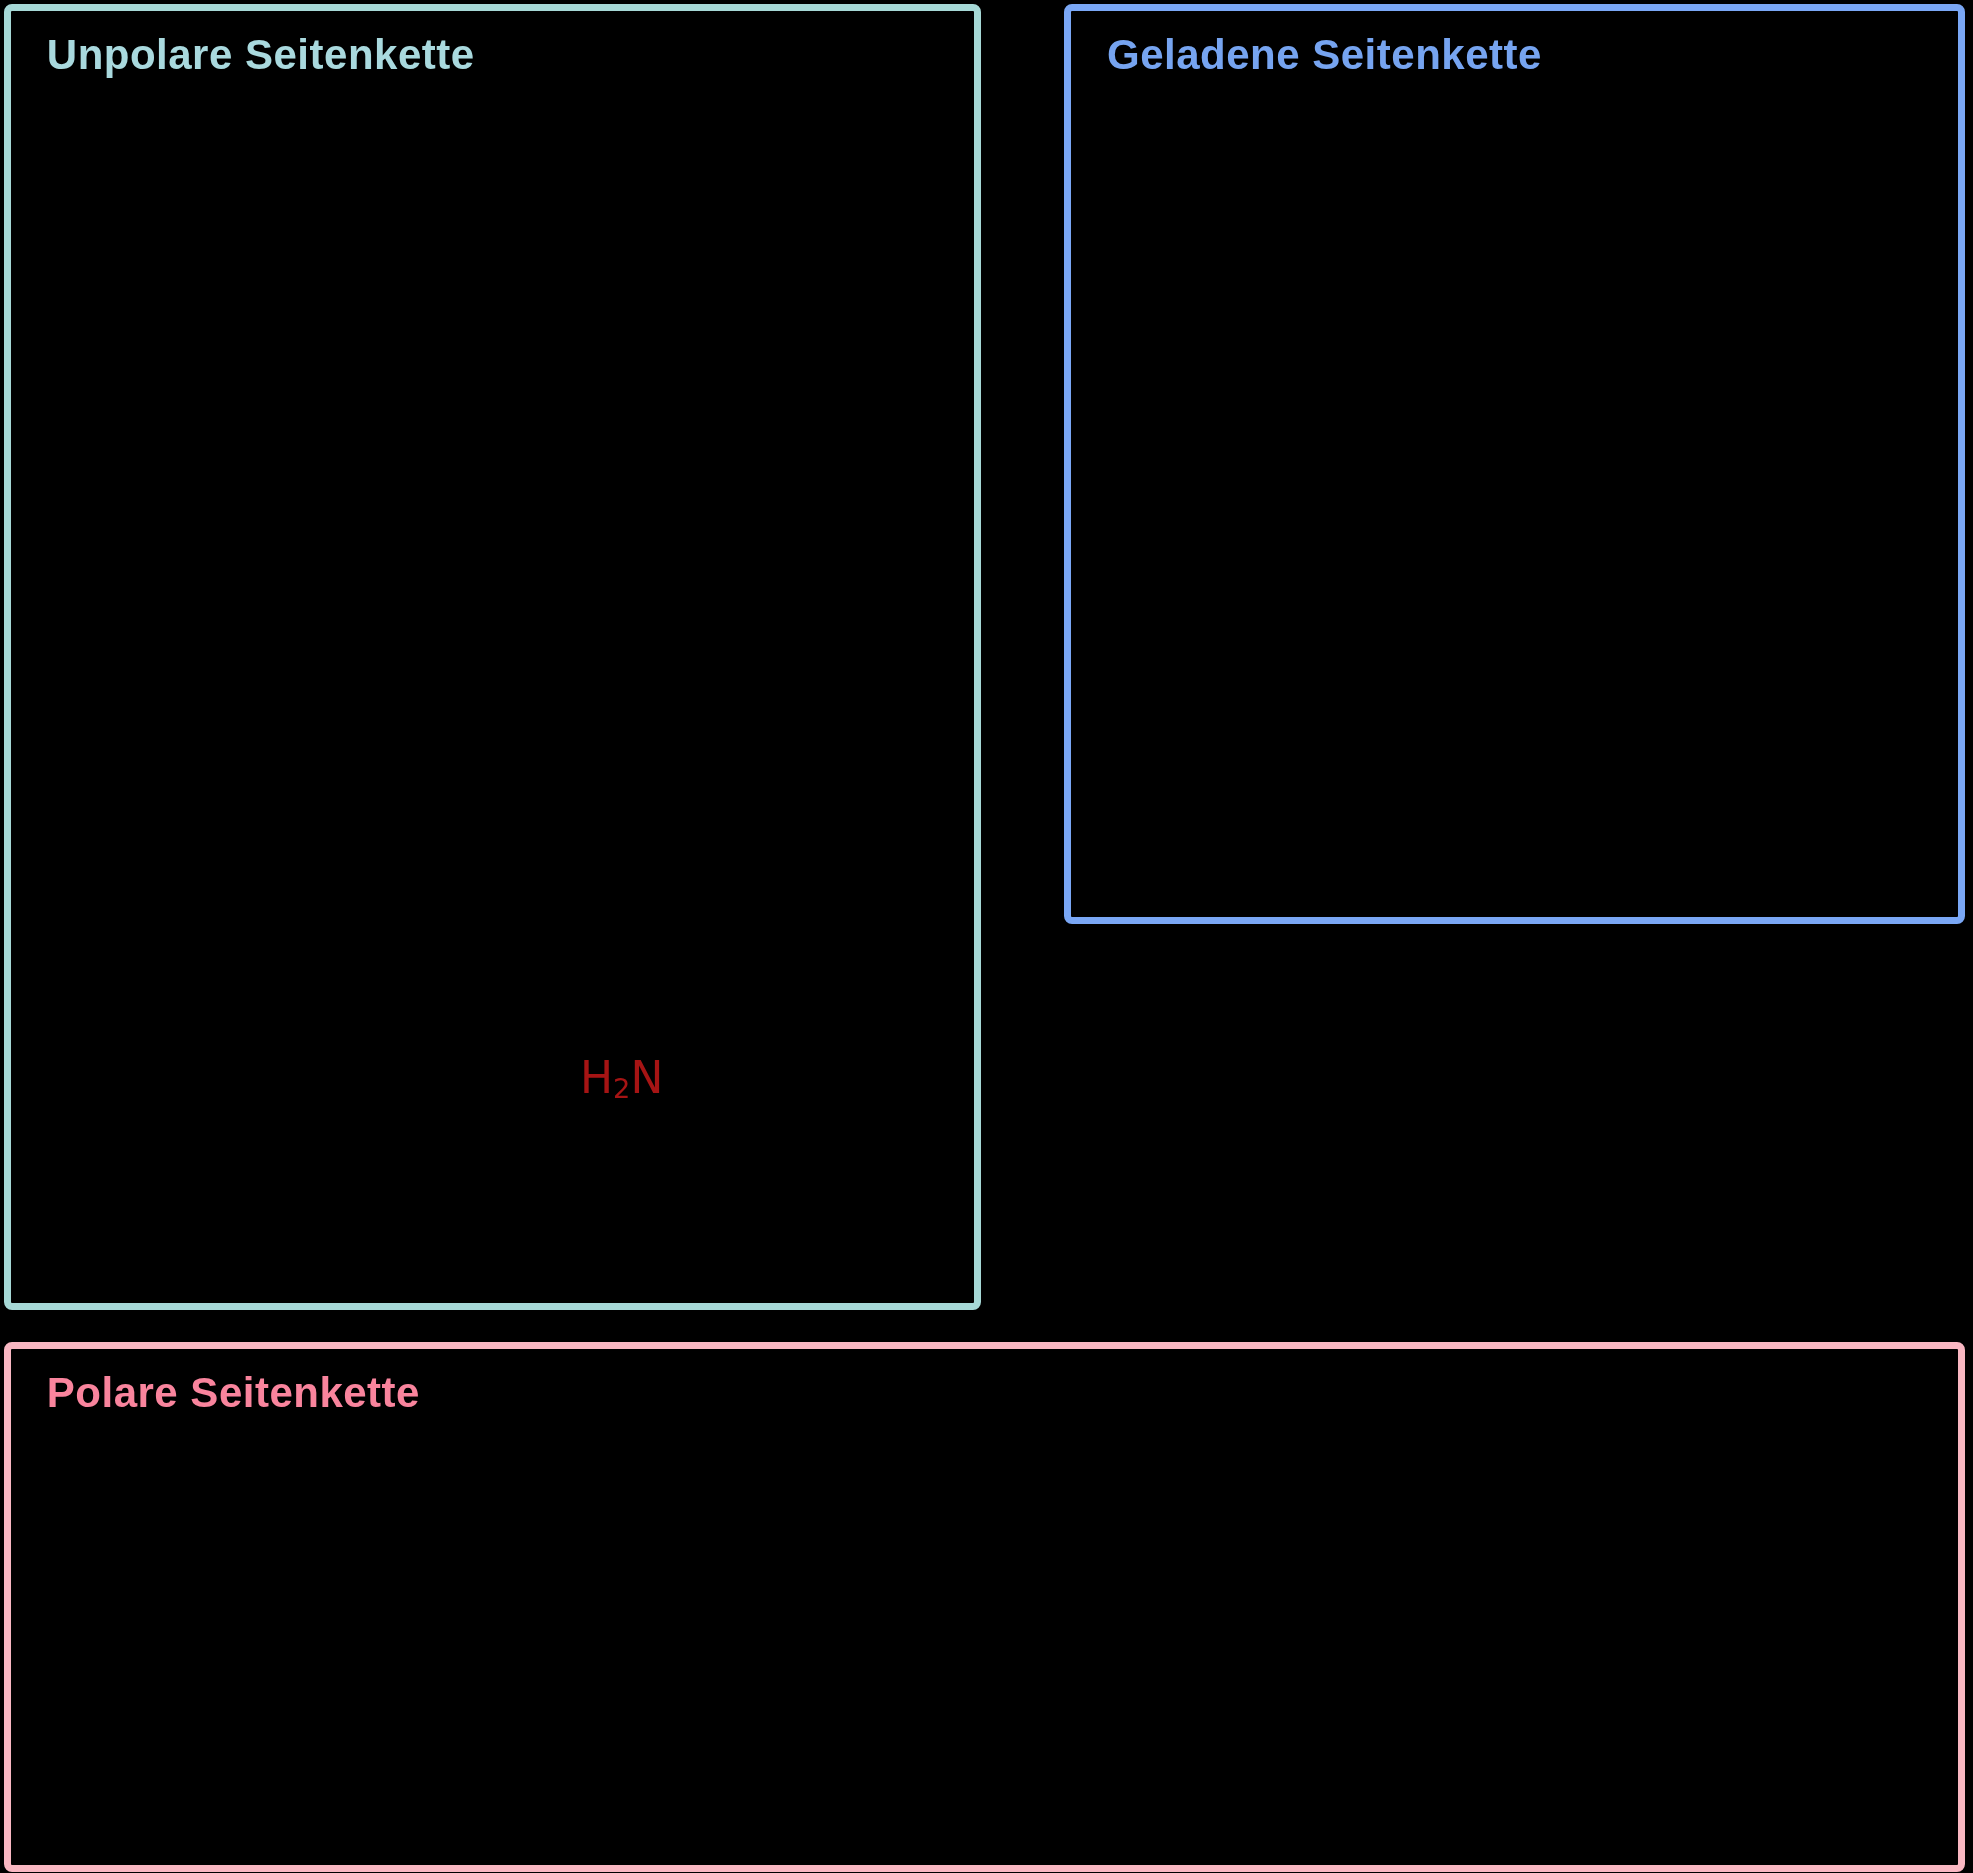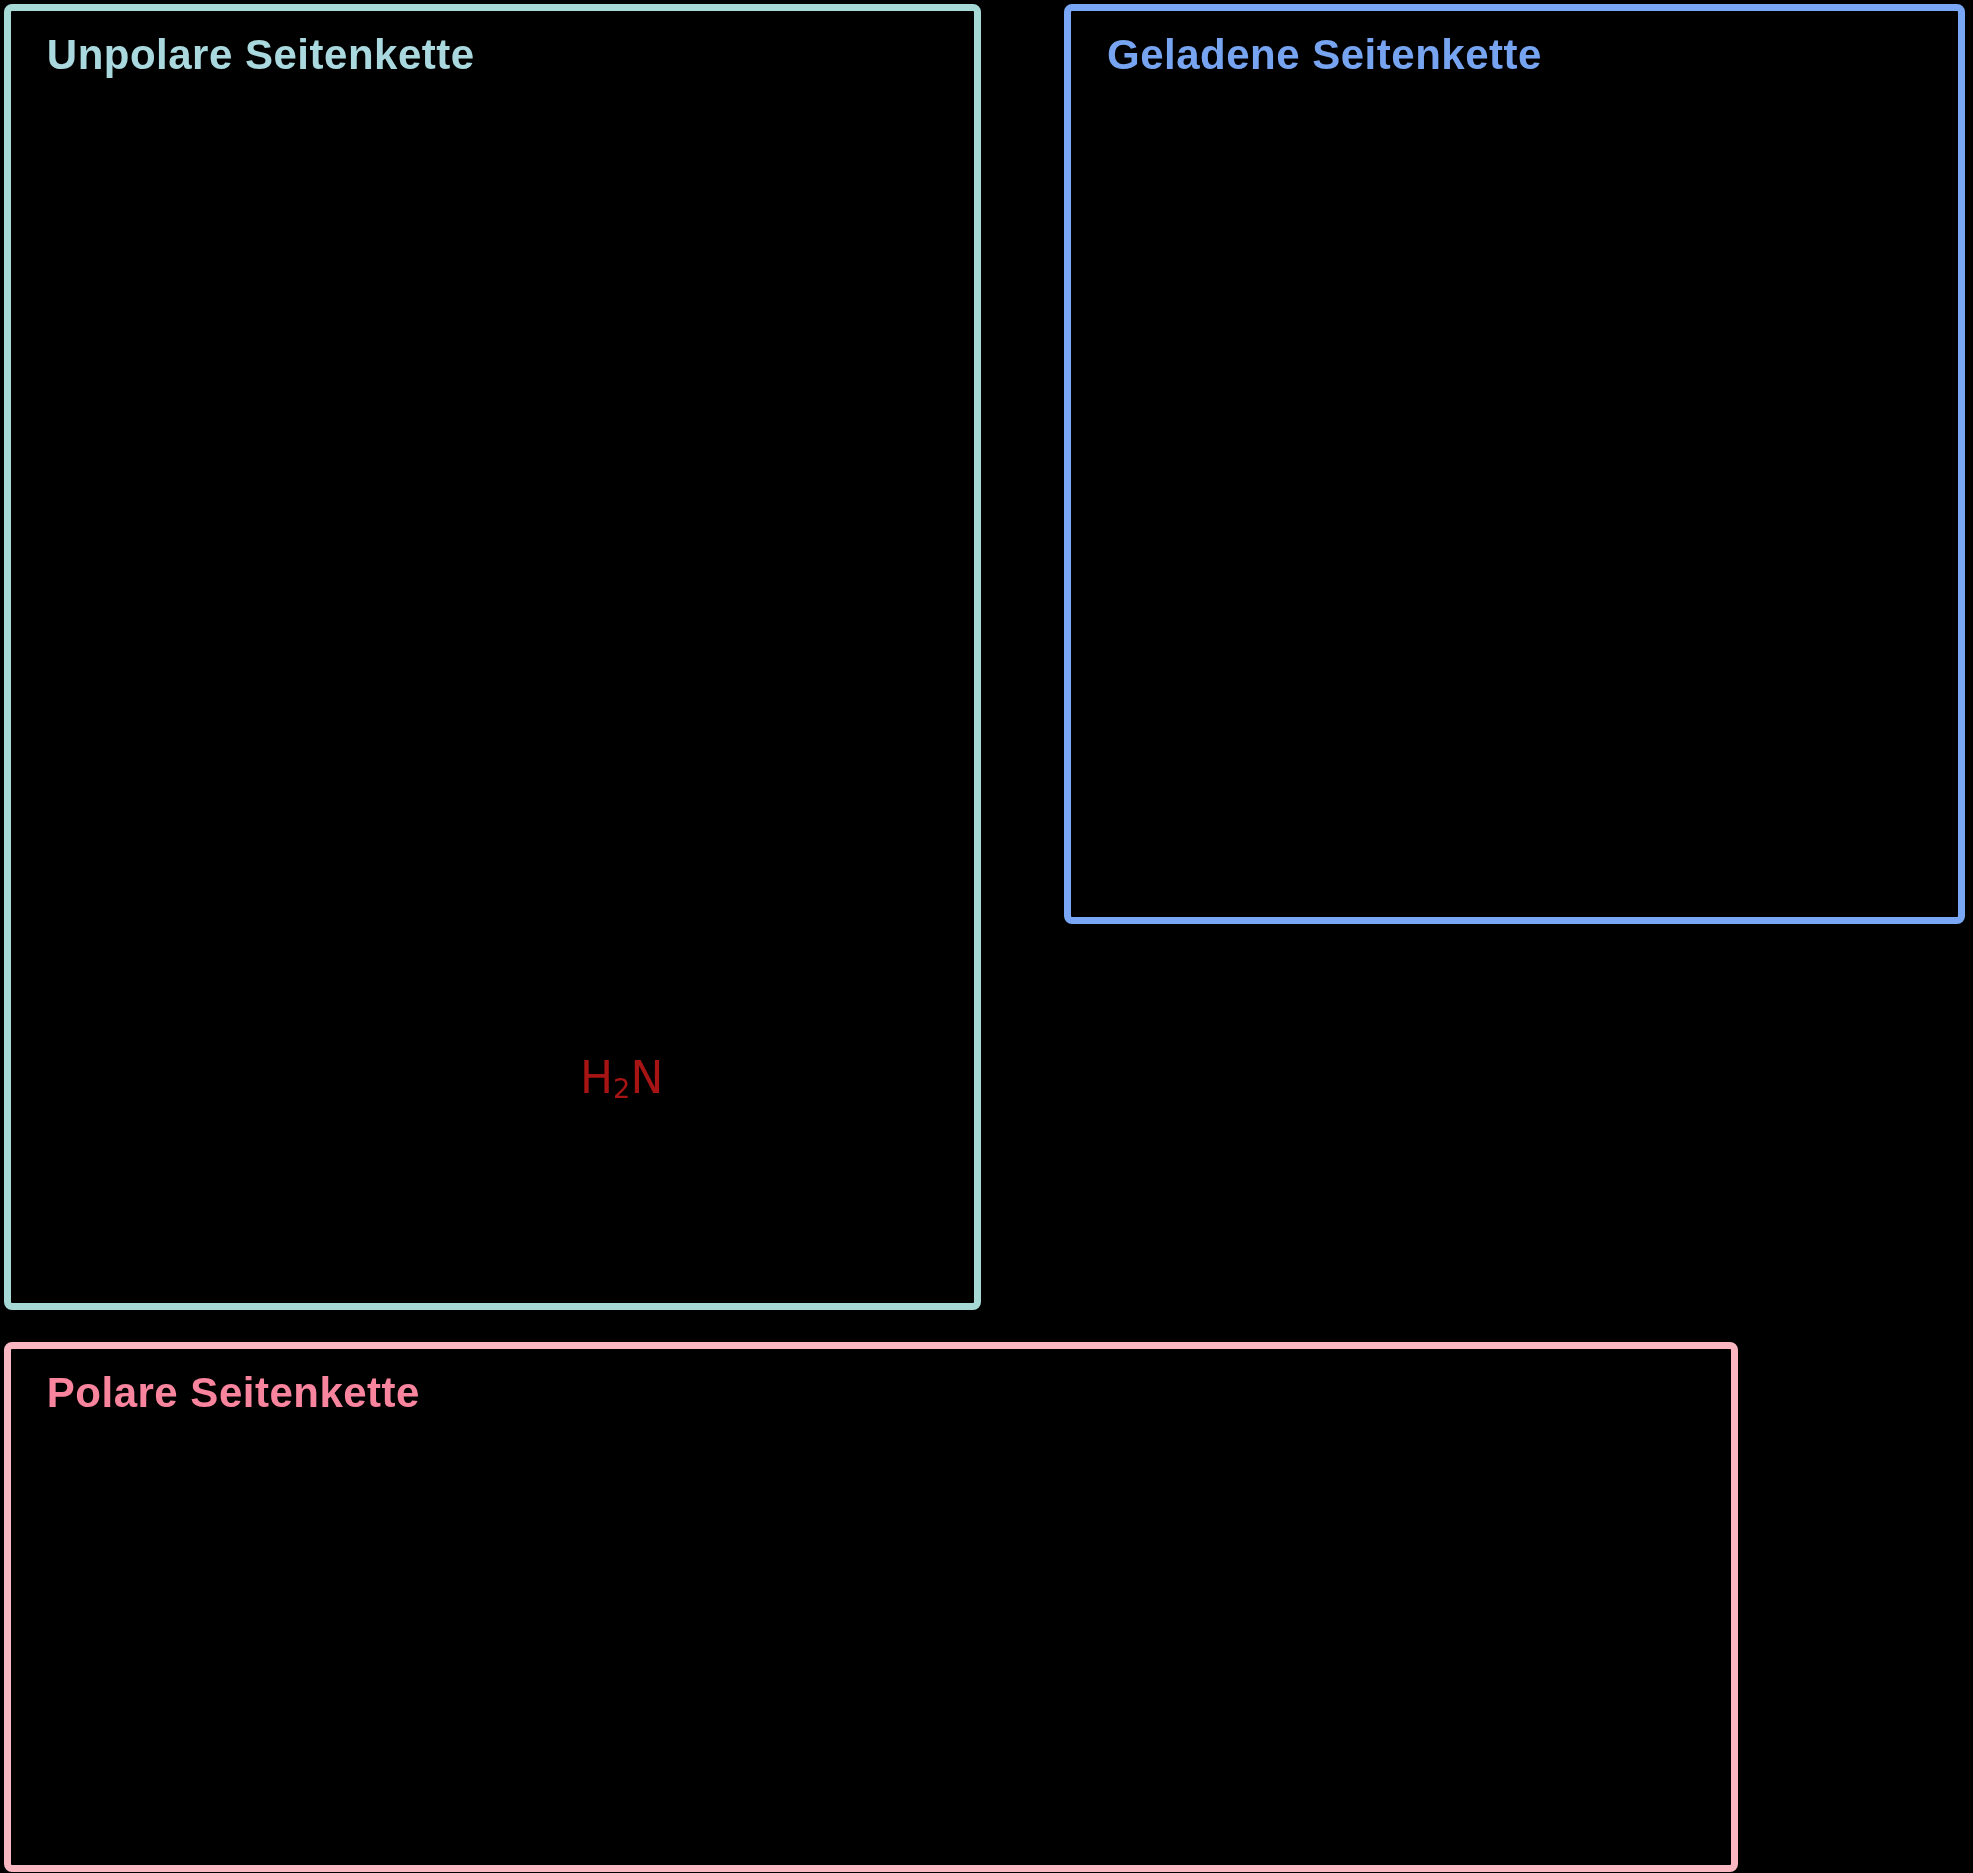--- a/index.html
+++ b/index.html
@@ -26,21 +26,21 @@
     width: 977px; height: 1306px;
     border: 7.6px solid var(--unpolar_border, #a6d8d6);
   }
   .box-geladen {
     left: 1064px; top: 3.8px;
     width: 901px; height: 920px;
     border: 7.6px solid var(--geladen_border, #7aa7f5);
   }
   .box-polar {
     left: 3.8px; top: 1342px;
-    width: 1734px; height: 530px;
+    width: 1961px; height: 530px;
     border: 7.6px solid var(--polar_border, #f9b7c2);
     padding-left: 28px;
   }
   .title {
     position: absolute;
     top: 19px; left: 36px;
     margin: 0;
     font-size: 42px;
     font-weight: bold;
     letter-spacing: 0.5px;

